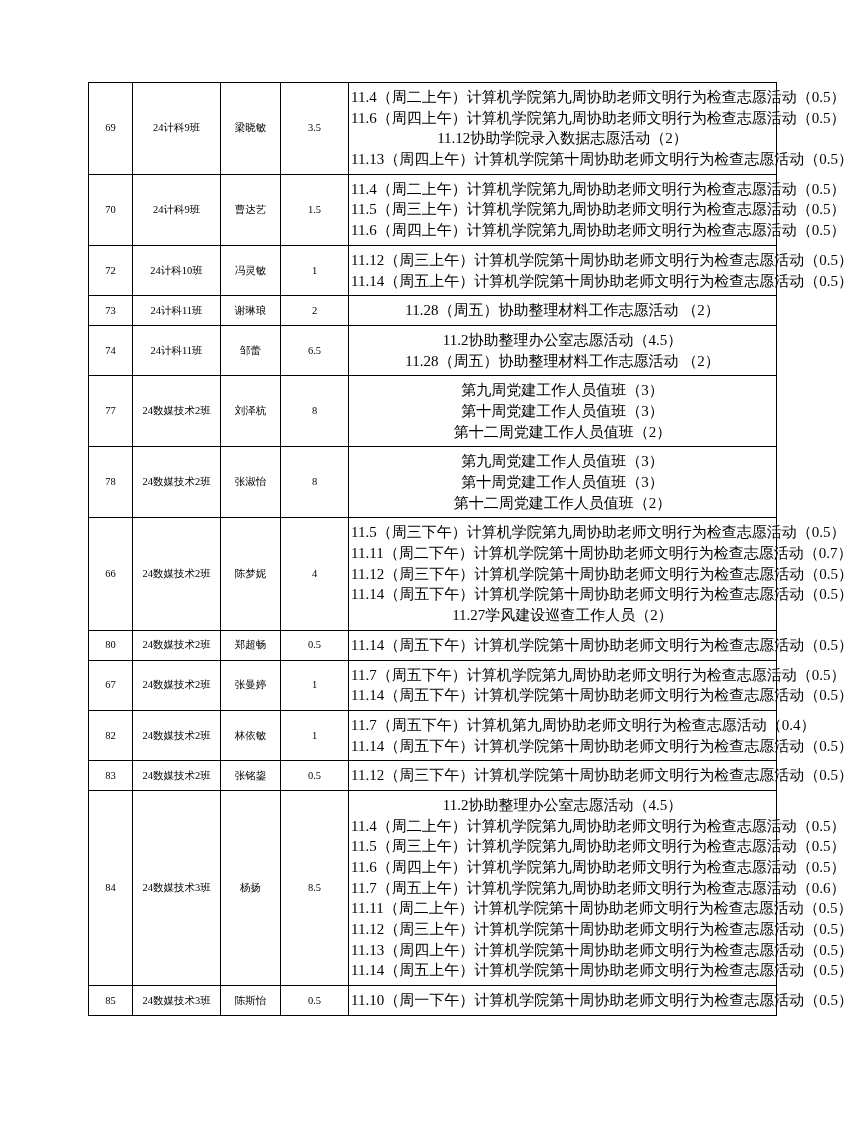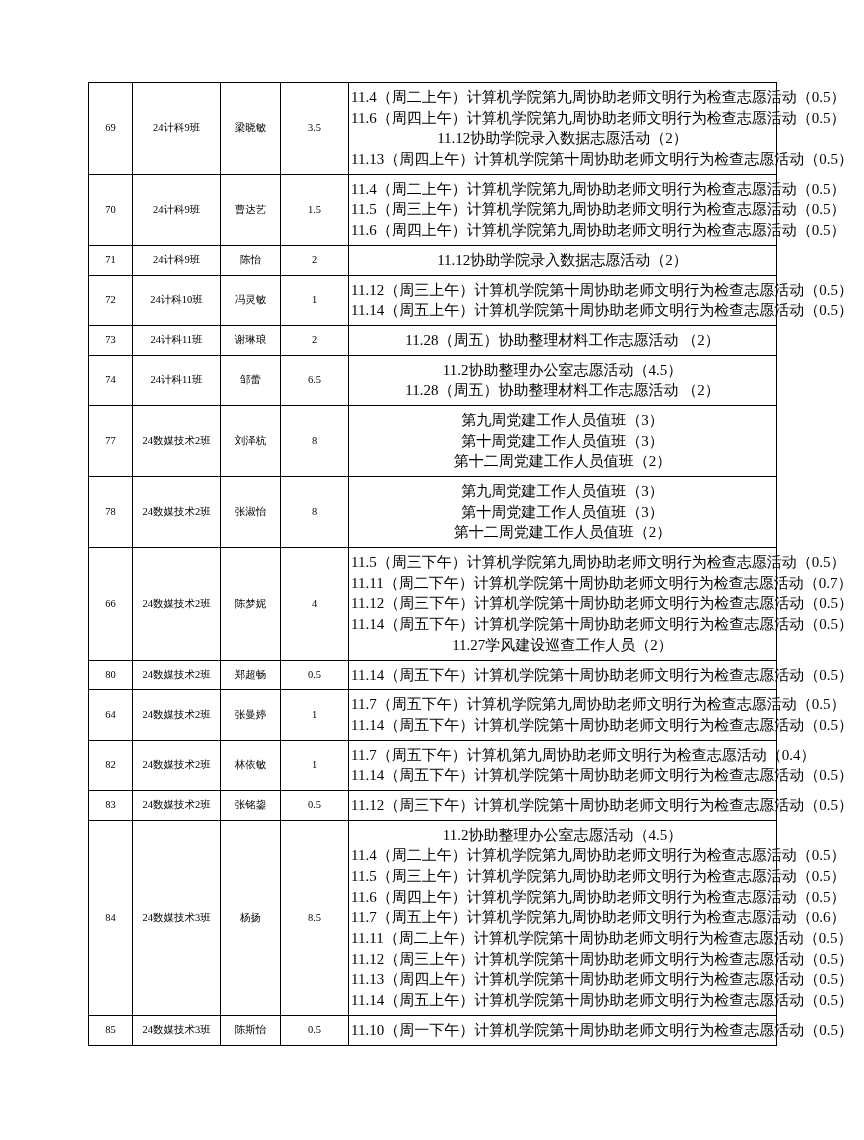--- a/index.html
+++ b/index.html
@@ -85,29 +85,20 @@
           <td class="cell-class">24计科9班</td>
           <td class="cell-name">曹达艺</td>
           <td class="cell-score">1.5</td>
           <td class="cell-detail">
             <span class="detail-line">11.4（周二上午）计算机学院第九周协助老师文明行为检查志愿活动（0.5）</span>
             <span class="detail-line">11.5（周三上午）计算机学院第九周协助老师文明行为检查志愿活动（0.5）</span>
             <span class="detail-line">11.6（周四上午）计算机学院第九周协助老师文明行为检查志愿活动（0.5）</span>
           </td>
         </tr>
         <tr>
-          <td class="cell-index">71</td>
-          <td class="cell-class">24计科9班</td>
-          <td class="cell-name">陈怡</td>
-          <td class="cell-score">2</td>
-          <td class="cell-detail">
-            <span class="detail-line">11.12协助学院录入数据志愿活动（2）</span>
-          </td>
-        </tr>
-        <tr>
           <td class="cell-index">72</td>
           <td class="cell-class">24计科10班</td>
           <td class="cell-name">冯灵敏</td>
           <td class="cell-score">1</td>
           <td class="cell-detail">
             <span class="detail-line">11.12（周三上午）计算机学院第十周协助老师文明行为检查志愿活动（0.5）</span>
             <span class="detail-line">11.14（周五上午）计算机学院第十周协助老师文明行为检查志愿活动（0.5）</span>
           </td>
         </tr>
         <tr>
@@ -167,21 +158,21 @@
         <tr>
           <td class="cell-index">80</td>
           <td class="cell-class">24数媒技术2班</td>
           <td class="cell-name">郑超畅</td>
           <td class="cell-score">0.5</td>
           <td class="cell-detail">
             <span class="detail-line">11.14（周五下午）计算机学院第十周协助老师文明行为检查志愿活动（0.5）</span>
           </td>
         </tr>
         <tr>
-          <td class="cell-index">64</td>
+          <td class="cell-index">67</td>
           <td class="cell-class">24数媒技术2班</td>
           <td class="cell-name">张曼婷</td>
           <td class="cell-score">1</td>
           <td class="cell-detail">
             <span class="detail-line">11.7（周五下午）计算机学院第九周协助老师文明行为检查志愿活动（0.5）</span>
             <span class="detail-line">11.14（周五下午）计算机学院第十周协助老师文明行为检查志愿活动（0.5）</span>
           </td>
         </tr>
         <tr>
           <td class="cell-index">82</td>

